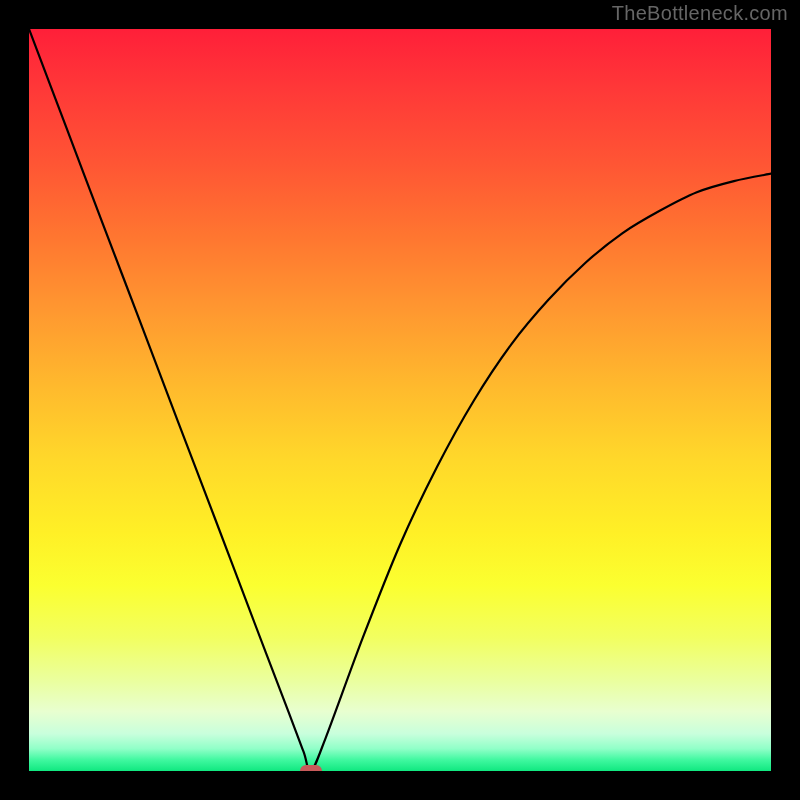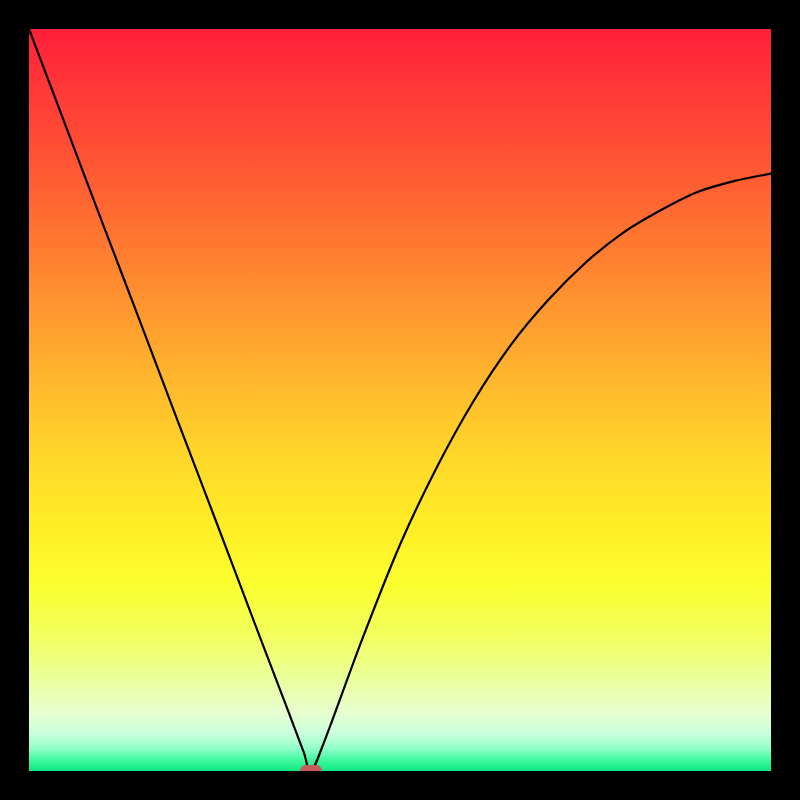--- a/index.html
+++ b/index.html
@@ -76,20 +76,21 @@
     background: #c85a5a;
     transform: translate(-50%, -50%);
     z-index: 5;
   }
 </style>
 </head>
 <body>
 
 <div class="outer-frame">
 
+  <div class="watermark">TheBottleneck.com</div>
 
   <div class="plot-area">
     <div class="gradient-bg"></div>
 
     <svg class="curve" viewBox="0 0 742 742" preserveAspectRatio="none">
       <path d="M 0.00 0.00 C 5.94 15.67, 25.23 66.60, 37.10 97.94 C 48.97 129.29, 62.33 164.66, 74.20 195.89 C 86.07 227.11, 99.43 261.87, 111.30 293.09 C 123.17 324.31, 136.53 359.81, 148.40 391.03 C 160.27 422.26, 173.63 457.01, 185.50 488.24 C 197.37 519.46, 210.73 554.96, 222.60 586.18 C 234.47 617.40, 251.39 661.54, 259.70 683.38 C 268.01 705.23, 270.98 713.33, 274.54 722.71 C 278.10 732.09, 278.40 744.26, 281.96 742.00 C 285.52 739.74, 288.49 729.98, 296.80 708.61 C 305.11 687.24, 322.03 639.31, 333.90 608.44 C 345.77 577.57, 359.13 543.00, 371.00 515.69 C 382.87 488.38, 396.23 460.93, 408.10 437.78 C 419.97 414.63, 433.33 390.59, 445.20 371.00 C 457.07 351.41, 470.43 331.38, 482.30 315.35 C 494.17 299.32, 507.53 283.89, 519.40 270.83 C 531.27 257.77, 544.63 244.41, 556.50 233.73 C 568.37 223.05, 581.73 212.36, 593.60 204.05 C 605.47 195.74, 618.83 188.32, 630.70 181.79 C 642.57 175.26, 655.93 167.99, 667.80 163.24 C 679.67 158.49, 693.03 155.08, 704.90 152.11 C 716.77 149.14, 736.06 145.88, 742.00 144.69" id="curve-path" fill="none" stroke="#000" stroke-width="2.2" stroke-linecap="round"></path>
     </svg>
 
     <div class="marker" id="marker" style="left: 281.96px; top: 742px; background: rgb(200, 90, 90);"></div>
   </div>

